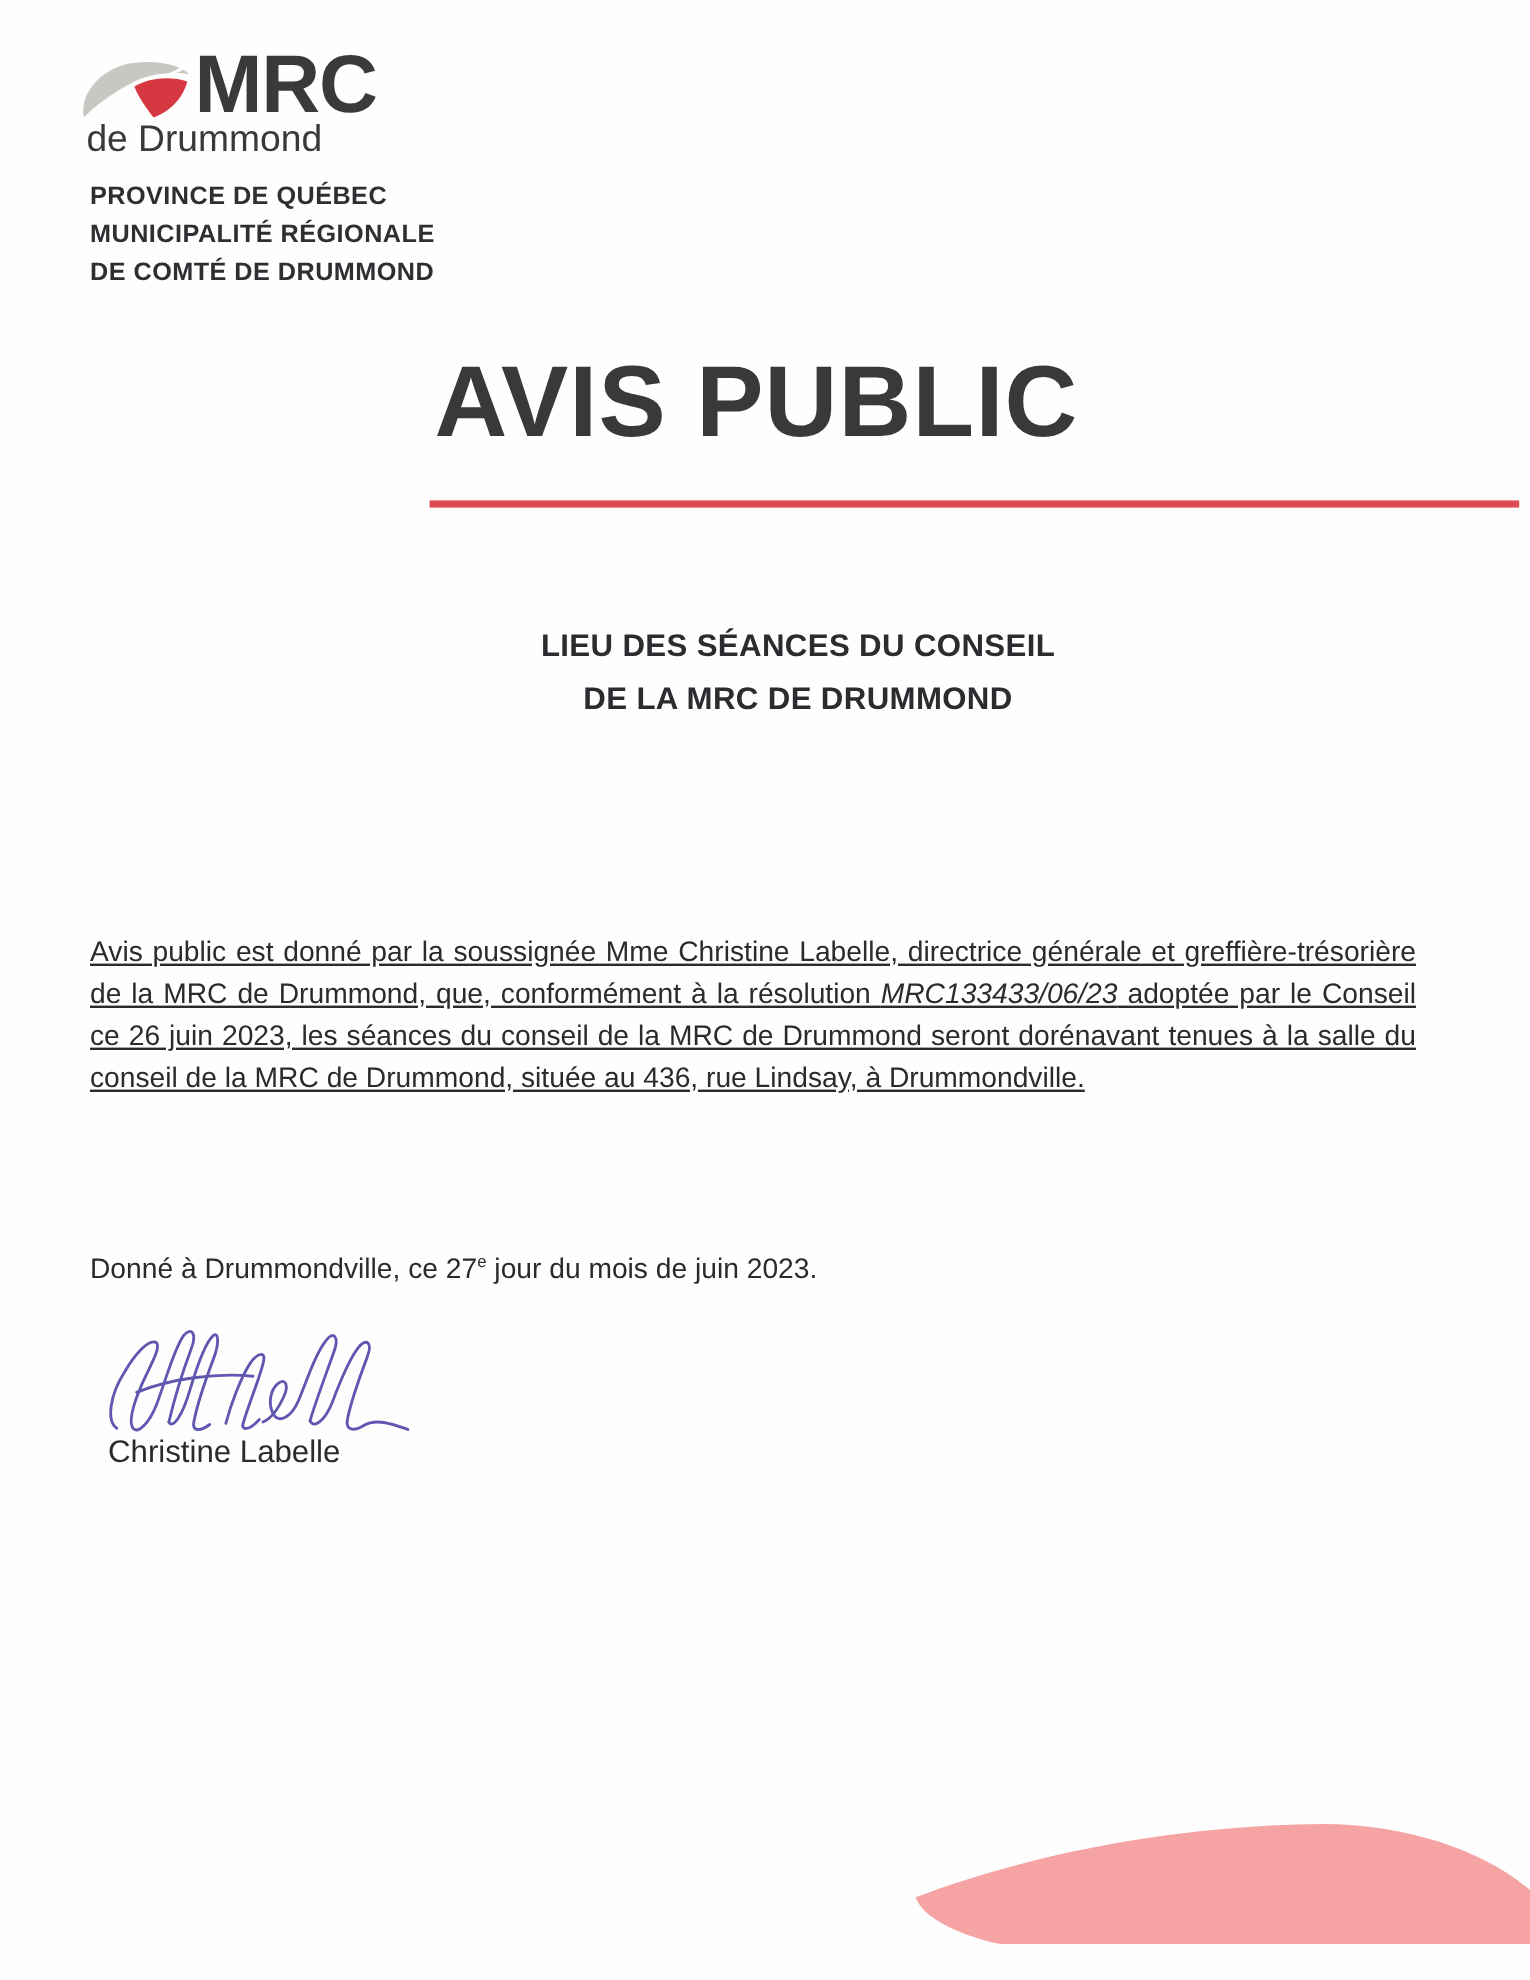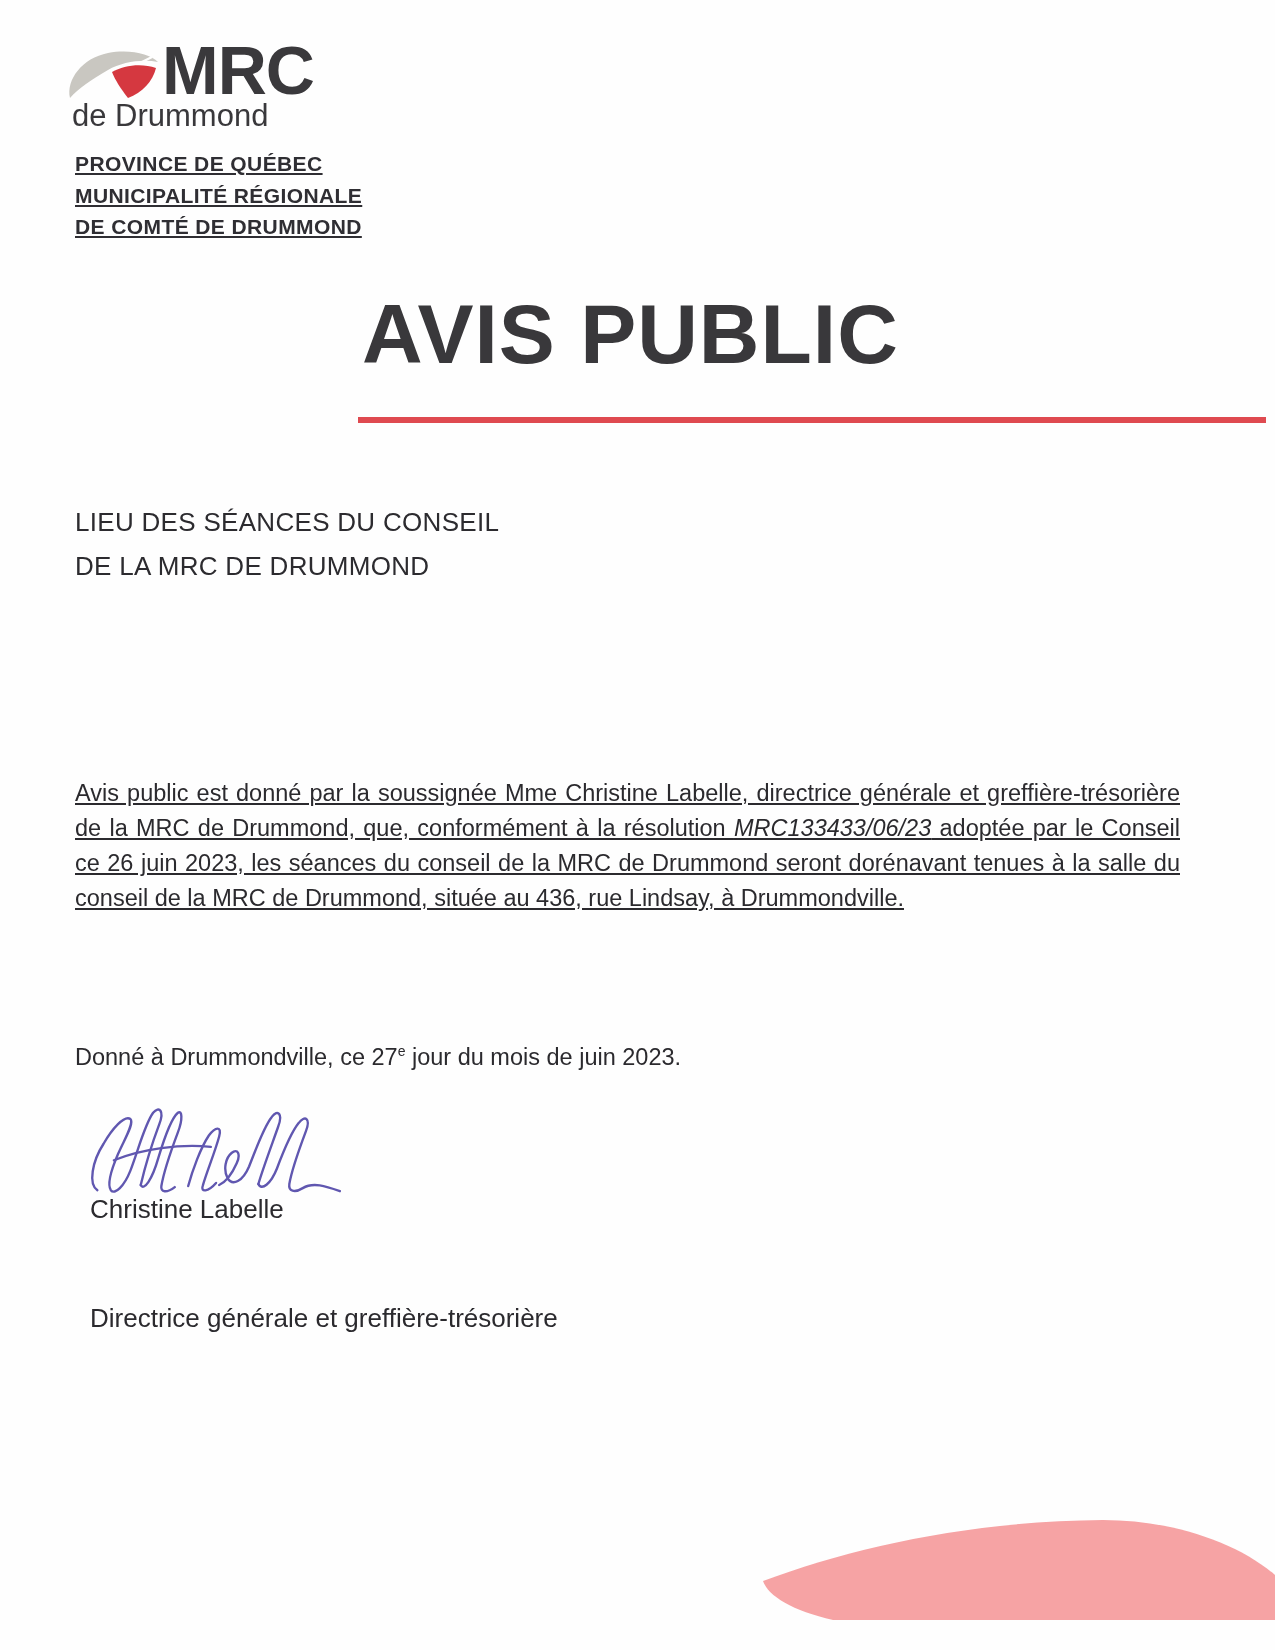--- a/index.html
+++ b/index.html
@@ -13,29 +13,29 @@
     color:var(--text-dark,#2e2d30);
   }
   
   .logo-mark{position:absolute;left:64px;top:46px;width:108px;height:62px;}
   .brand{position:absolute;left:162px;top:36px;font-size:68px;font-weight:600;
          letter-spacing:-1px;color:#3a393c;line-height:1;text-align:center;}
   .brand-sub{position:absolute;left:72px;top:98px;font-size:31px;font-weight:400;
          color:#39383b;letter-spacing:0px;}
   
   .org-header{position:absolute;left:75px;top:148px;font-size:21px;font-weight:700;
-         line-height:31.5px;letter-spacing:0.4px;color:#2f2e33;text-decoration:underline;}
+         line-height:31.5px;letter-spacing:0.4px;color:#2f2e33;}
   
   .title{position:absolute;left:362px;top:292px;font-size:84px;font-weight:700;
          letter-spacing:1px;color:#39383b;line-height:1;}
   .title-rule{position:absolute;left:358px;top:417px;width:908px;height:6px;
          background:var(--accent-red,#df4a50);}
   
-  .subtitle{position:absolute;left:75px;top:500px;width:1180px;
-         font-size:26px;font-weight:400;color:#2c2b2f;line-height:44px;letter-spacing:0.3px;}
+  .subtitle{position:absolute;left:75px;top:516px;width:1180px;text-align:center;
+         font-size:26px;font-weight:700;color:#2c2b2f;line-height:44px;letter-spacing:0.3px;}
   
   .body-par{position:absolute;left:75px;top:752px;width:1105px;
          font-size:23.5px;line-height:35px;color:#2b2a2e;
          text-align:justify;text-justify:inter-word;text-decoration:underline;}
   .body-par .res-italic{font-style:italic;}
   
   .date-line{position:absolute;left:75px;top:1044px;font-size:23.5px;color:#2b2a2e;}
   .date-line sup{font-size:14px;vertical-align:super;line-height:0;}
   
   .signature{position:absolute;left:85px;top:1093px;width:258px;height:118px;}
@@ -89,20 +89,19 @@
                C 112 94, 119 94, 127 85"></path>
       <path d="M 130 87 C 137 84, 143 75, 147 66 C 151 57, 148 51, 142 56 C 136 61, 134 72, 138 80
                C 143 89, 153 83, 159 69 C 167 49, 173 31, 181 21 C 187 13, 192 18, 187 31
                C 181 48, 172 72, 168 86"></path>
       <path d="M 168 86 C 171 93, 180 86, 186 71 C 192 55, 199 37, 207 27 C 213 19, 219 22, 214 35
                C 208 51, 200 74, 198 86 C 197 93, 203 95, 211 90 C 221 84, 233 88, 247 93"></path>
     </g>
   </svg>
 
   <div class="signatory-name">Christine Labelle</div>
-  <div class="signatory-role">Directrice générale et greffière-trésorière</div>
 
   <svg class="decor-br" viewBox="0 0 517 145" preserveAspectRatio="none" xmlns="http://www.w3.org/2000/svg" aria-hidden="true">
     <path d="M 5 76 C 95 42, 215 16, 345 15 C 415 15, 480 38, 517 70
              L 517 115 L 75 115 C 35 106, 10 91, 5 76 Z" fill="#f6a3a4"></path>
   </svg>
 
 </div>
 
 </body></html>

